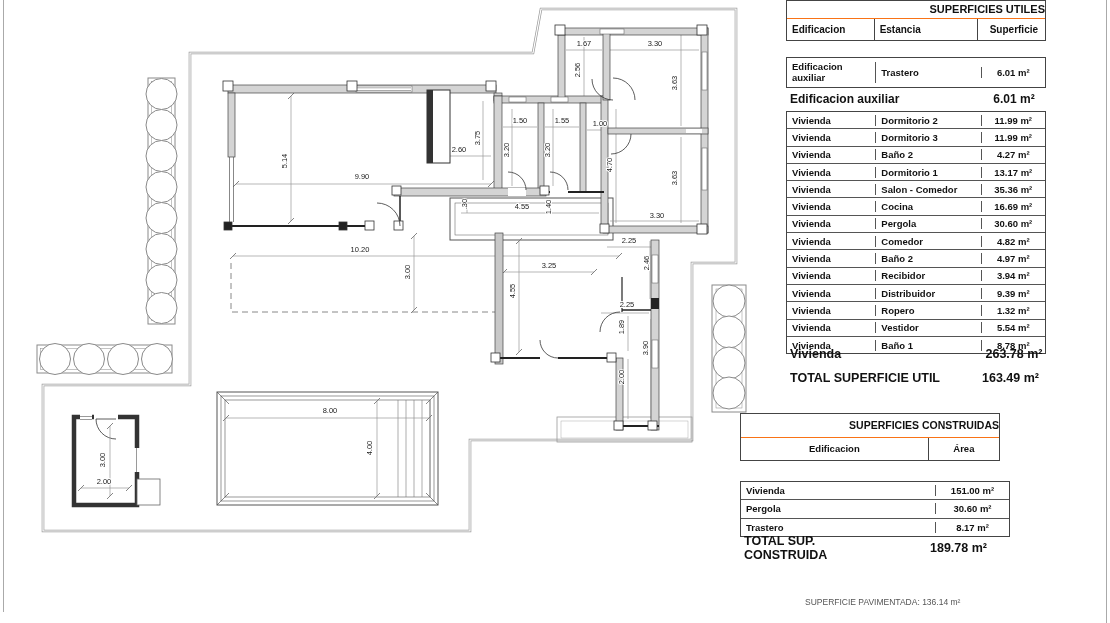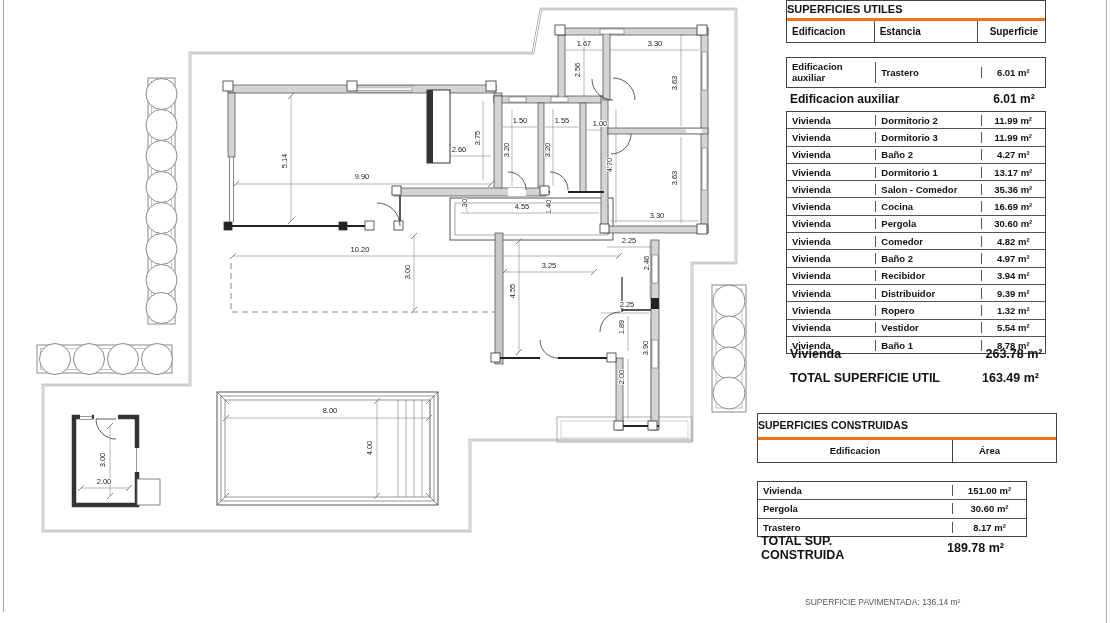--- a/index.html
+++ b/index.html
@@ -5,24 +5,24 @@
   html,body{margin:0;padding:0;background:#fff;}
   body{width:1110px;height:623px;position:relative;overflow:hidden;
        font-family:"Liberation Sans",sans-serif;color:#111;}
   .sheet-border{position:absolute;background:#aaa;}
   #plan-wrap{position:absolute;left:0;top:0;width:786px;height:623px;}
   svg text{font-family:"Liberation Sans",sans-serif;font-size:7.5px;fill:#222;
            text-anchor:middle;stroke:#fff;stroke-width:2px;paint-order:stroke;}
   
   .tbl{position:absolute;box-sizing:border-box;font-weight:700;}
   .t1{left:786px;width:260px;}
-  .t2{left:757px;width:300px;}
+  .t2{left:740px;width:260px;}
   .box{border:1px solid #444;box-sizing:border-box;background:#fff;}
-  .titlerow{height:17px;line-height:17px;text-align:left;font-size:11px;
-            border-bottom:3px solid #f97316;}
+  .titlerow{height:17px;line-height:17px;text-align:right;font-size:11px;
+            border-bottom:1px solid #f97316;}
   .hdr{display:flex;height:21px;line-height:21px;font-size:10px;}
   .trow{display:flex;border-bottom:1px solid #555;font-size:9.5px;align-items:center;}
   .trow:last-child{border-bottom:none;}
   .c1{width:90px;padding-left:5px;box-sizing:border-box;border-right:1px solid #555;}
   .c2{width:106px;padding-left:5px;box-sizing:border-box;border-right:1px solid #555;}
   .c3{width:64px;text-align:center;}
   .hdr .c1,.hdr .c2{border-right:1px solid #444;}
   .subtot{display:flex;align-items:center;font-size:12px;}
   .subtot .lab{flex:1;padding-left:4px;}
   .subtot .val{width:64px;text-align:center;}

